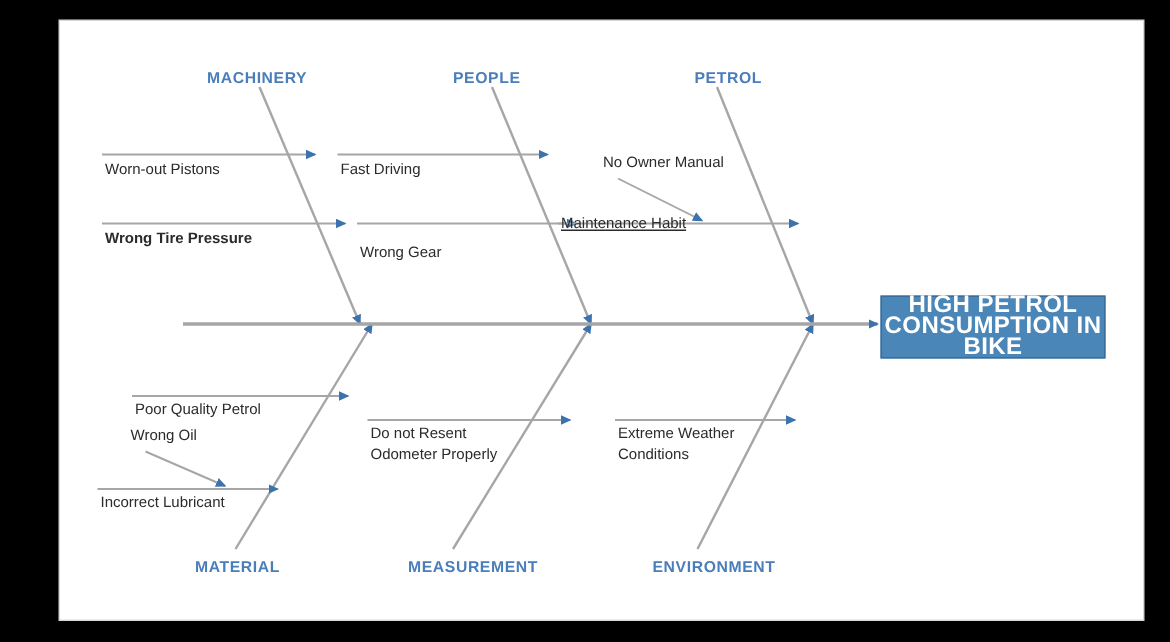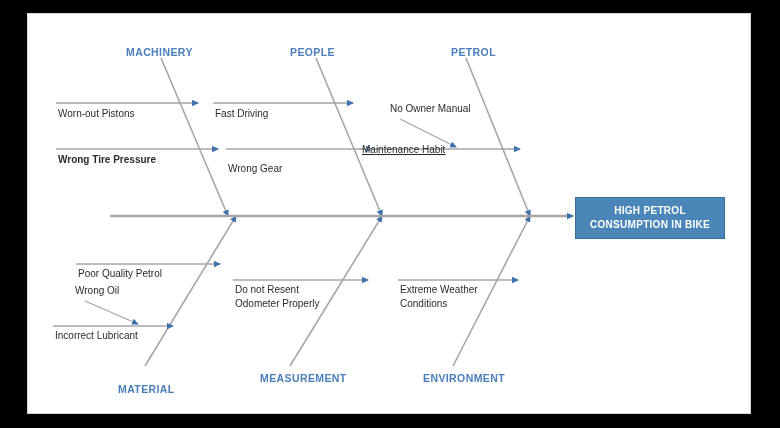--- a/index.html
+++ b/index.html
@@ -12,20 +12,21 @@
     width: 780px;
     height: 428px;
     overflow: hidden;
     font-family: "Liberation Sans", sans-serif;
   }
   #stage {
     position: relative;
     width: 624px;
     height: 428px;
     background: #000000;
+    margin-left: 12px;
   }
   #canvas {
     position: absolute;
     left: 28px;
     top: 14px;
     width: 722px;
     height: 399px;
     background: #ffffff;
     box-shadow: 0 0 0 1px #d8d8d8;
     overflow: hidden;
@@ -50,21 +51,21 @@
     font-size: 10px;
     color: #2b2b2b;
     white-space: pre;
     line-height: 13.5px;
   }
   .effect-box {
     position: absolute;
     background: #4a86b8;
     border: 1px solid #3a6d99;
     color: #ffffff;
-    font-size: 10px;
+    font-size: 16px;
     font-weight: bold;
     letter-spacing: 0.3px;
     text-align: center;
     display: flex;
     align-items: center;
     justify-content: center;
     line-height: 14px;
     white-space: pre-line;
   }
 </style>
@@ -113,21 +114,21 @@
     <div id="labels-layer">
         <div class="cat-label" style="left: 98px; top: 32px;">MACHINERY</div>
         <div class="cause-label" style="left: 30px; top: 93px;">Worn-out Pistons</div>
         <div class="cause-label" style="left: 30px; top: 139px; font-weight: bold;">Wrong Tire Pressure</div>
         <div class="cat-label" style="left: 262px; top: 32px;">PEOPLE</div>
         <div class="cause-label" style="left: 187px; top: 93px;">Fast Driving</div>
         <div class="cause-label" style="left: 200px; top: 148px;">Wrong Gear</div>
         <div class="cat-label" style="left: 423px; top: 32px;">PETROL</div>
         <div class="cause-label" style="left: 334px; top: 129px; text-decoration: underline;">Maintenance Habit</div>
         <div class="cause-label" style="left: 362px; top: 88px;">No Owner Manual</div>
-        <div class="cat-label" style="left: 90px; top: 369px;">MATERIAL</div>
+        <div class="cat-label" style="left: 90px; top: 358px;">MATERIAL</div>
         <div class="cause-label" style="left: 50px; top: 253px;">Poor Quality Petrol</div>
         <div class="cause-label" style="left: 27px; top: 315px;">Incorrect Lubricant</div>
         <div class="cause-label" style="left: 47px; top: 270px;">Wrong Oil</div>
         <div class="cat-label" style="left: 232px; top: 358px;">MEASUREMENT</div>
         <div class="cause-label" style="left: 207px; top: 269px;">Do not Resent
 Odometer Properly</div>
         <div class="cat-label" style="left: 395px; top: 358px;">ENVIRONMENT</div>
         <div class="cause-label" style="left: 372px; top: 269px;">Extreme Weather
 Conditions</div>
       </div>

